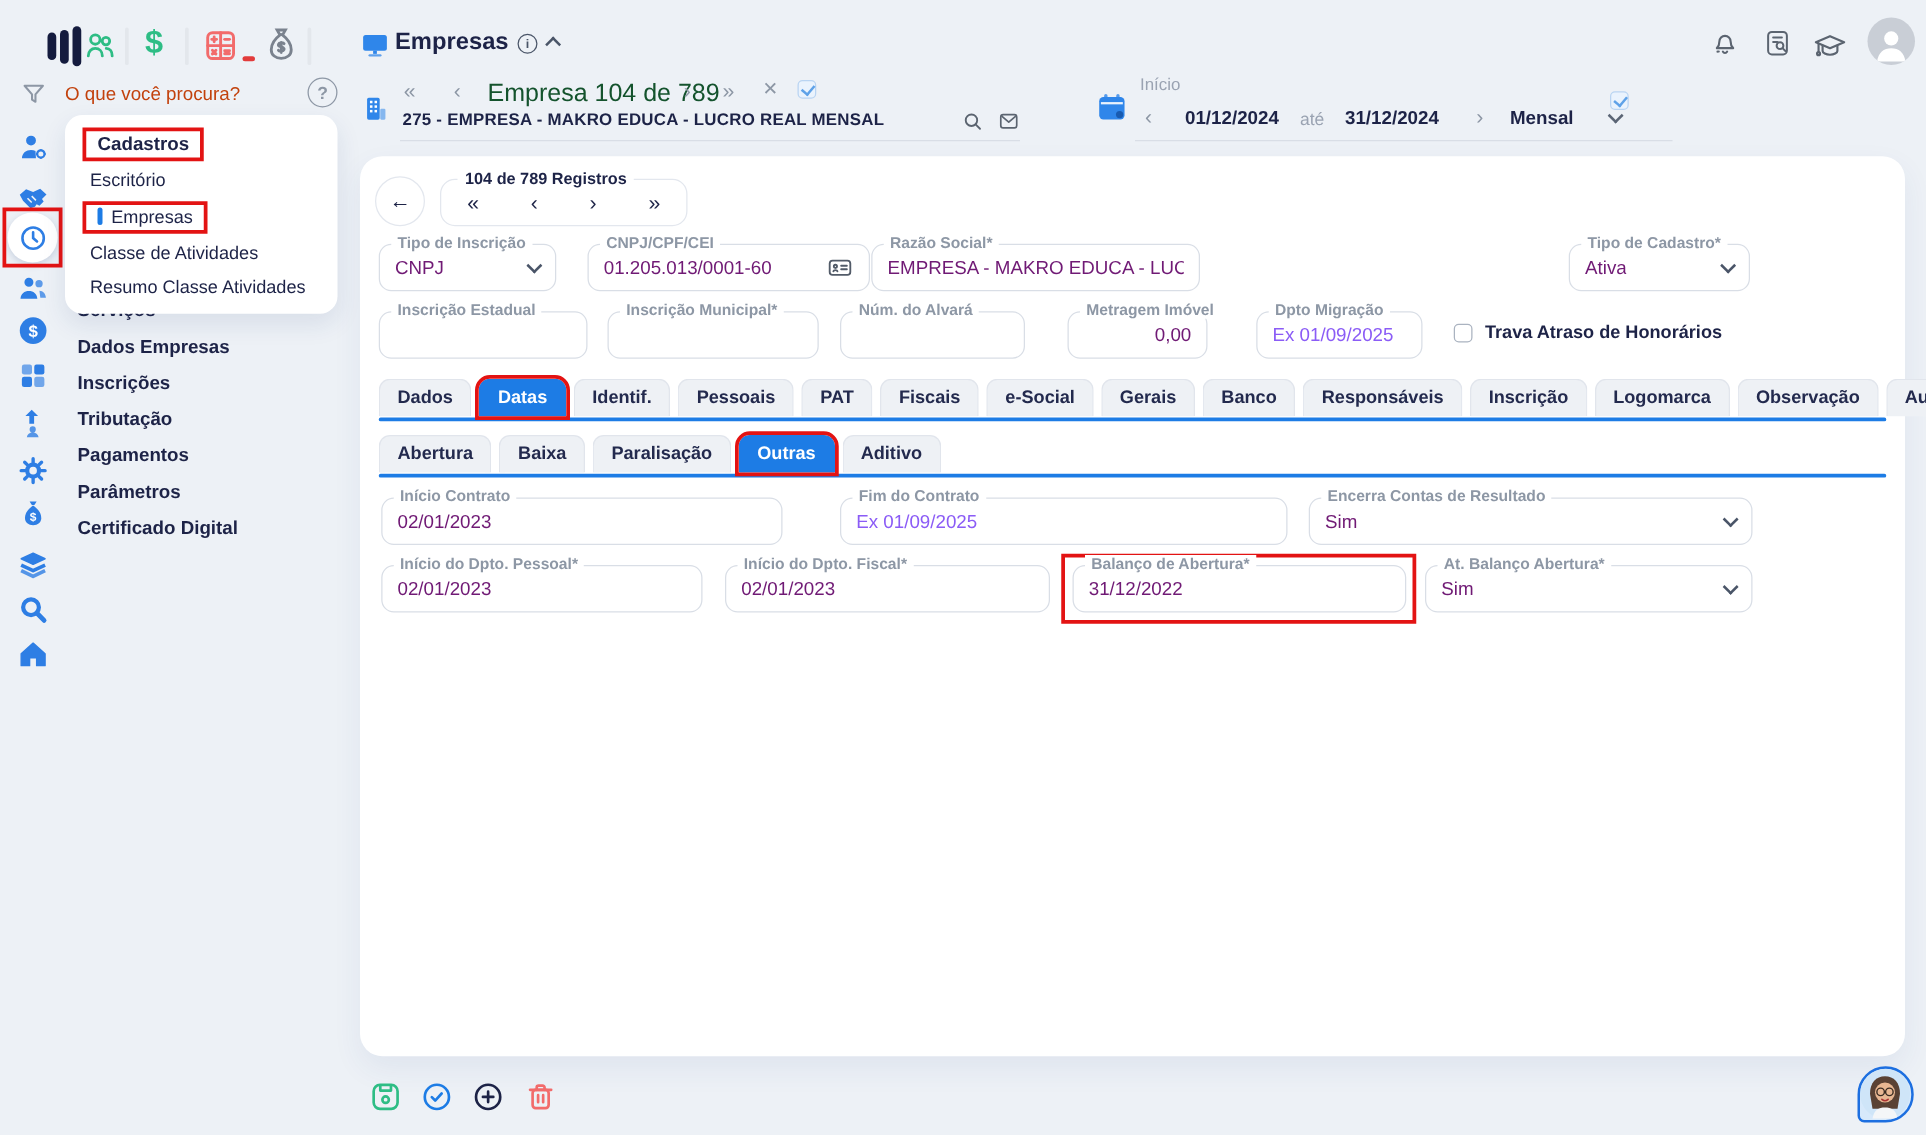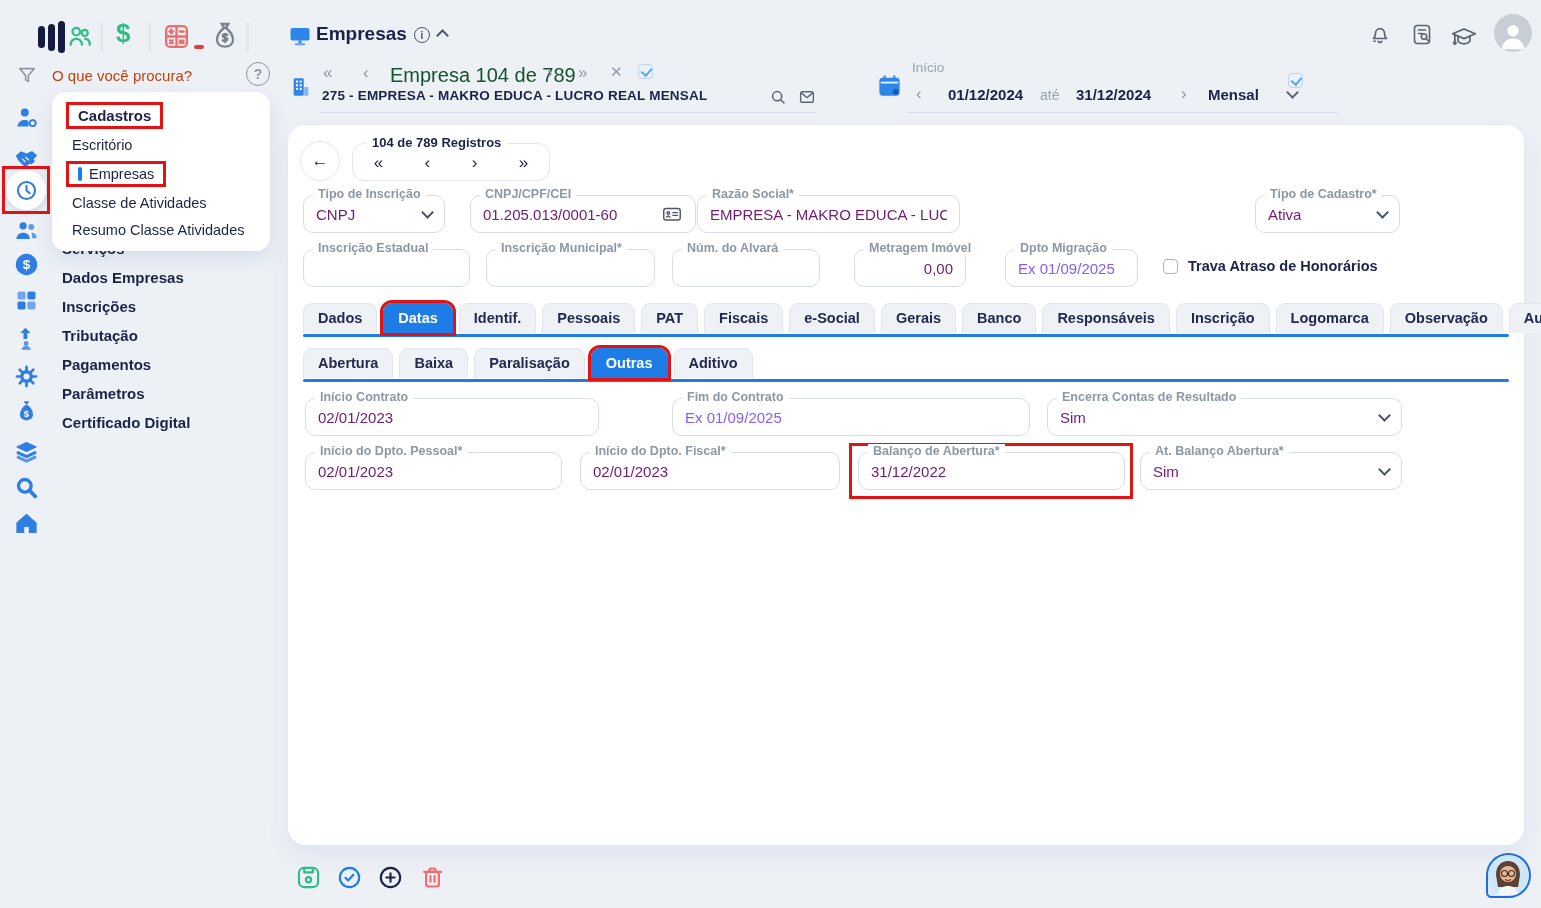--- a/index.html
+++ b/index.html
@@ -428,21 +428,21 @@
     <div class="tabbar" style="left:15px;top:223px">
 
     <div class="tab"><span>Abertura</span></div>
         <div class="tab"><span>Baixa</span></div>
         <div class="tab"><span>Paralisação</span></div>
         <div class="tab active annotated"><span>Outras</span></div>
         <div class="tab"><span>Aditivo</span></div>
       </div>
     <div class="tab-underline" style="left:15px;top:254px;width:1206px"></div>
 
-    <div class="field" style="left:17px;top:273px;width:294px">
+    <div class="field" style="left:17px;top:273px;width:321px">
       <span class="flabel">Início Contrato</span>
       <span class="fvalue">02/01/2023</span>
     </div>
     <div class="field" style="left:384px;top:273px;width:358px">
       <span class="flabel">Fim do Contrato</span>
       <span class="fvalue ph">Ex 01/09/2025</span>
     </div>
     <div class="field" style="left:759px;top:273px;width:355px">
       <span class="flabel">Encerra Contas de Resultado</span>
       <span class="fvalue">Sim</span>

